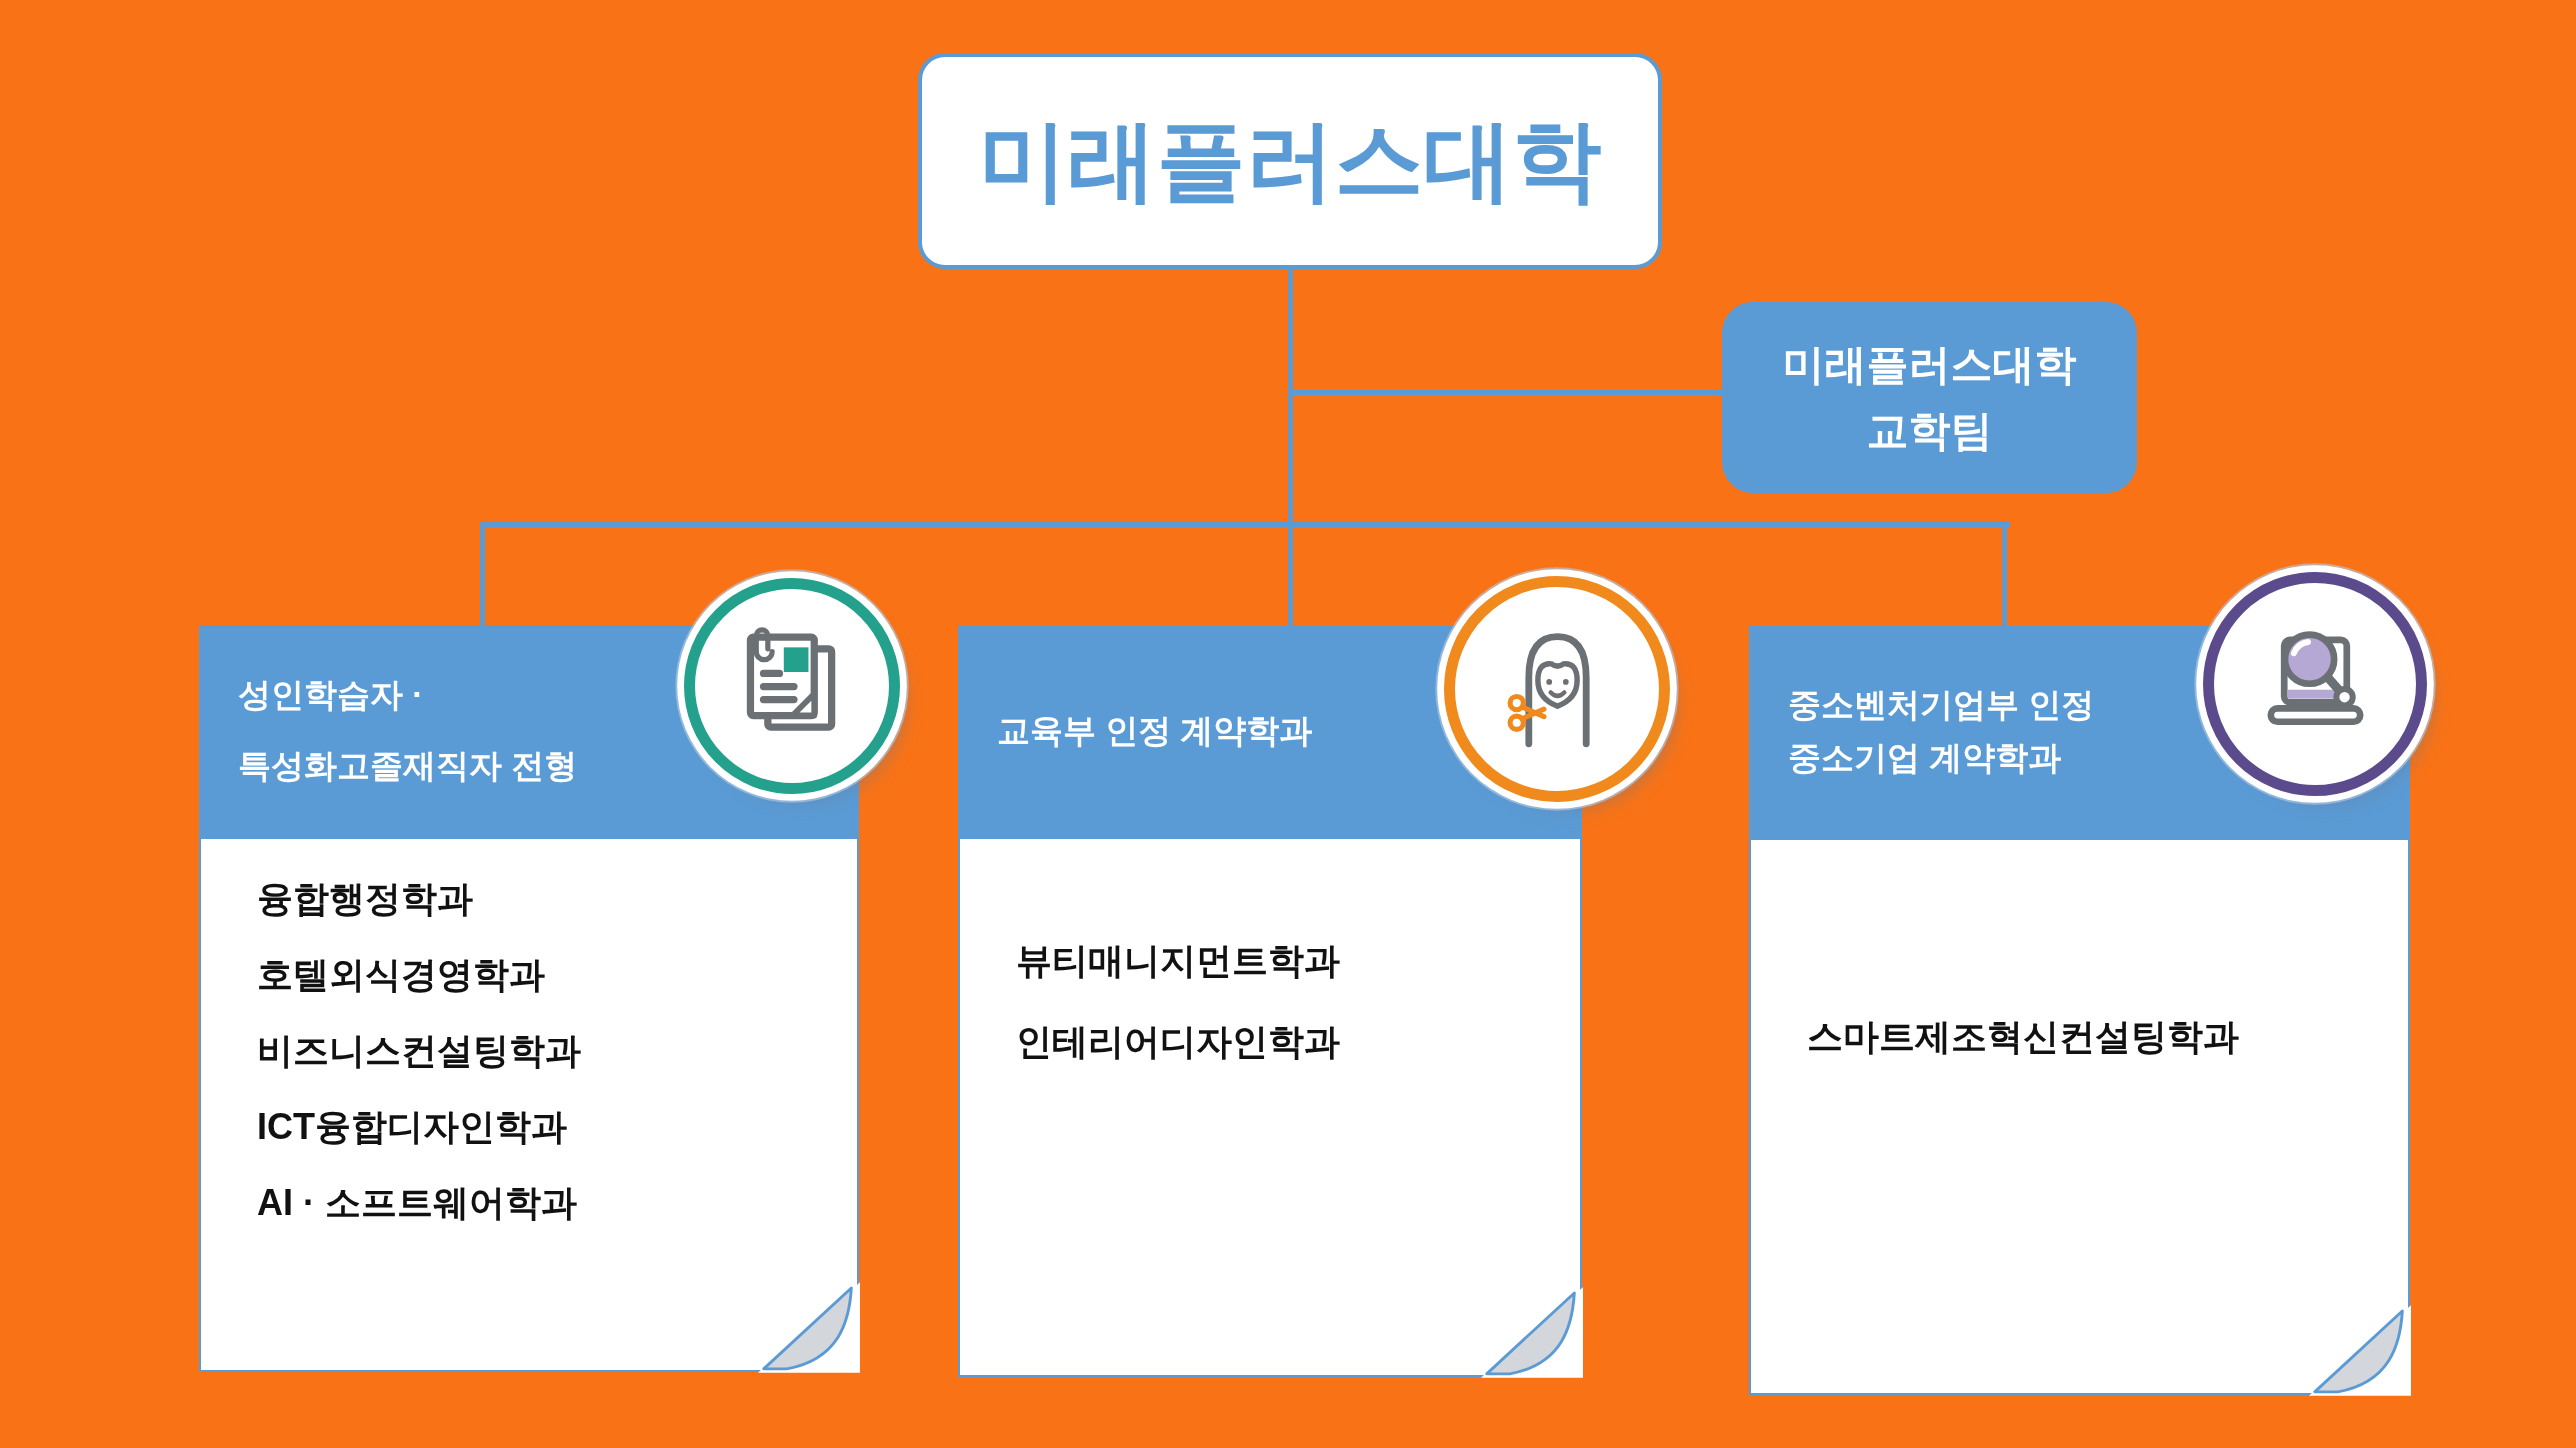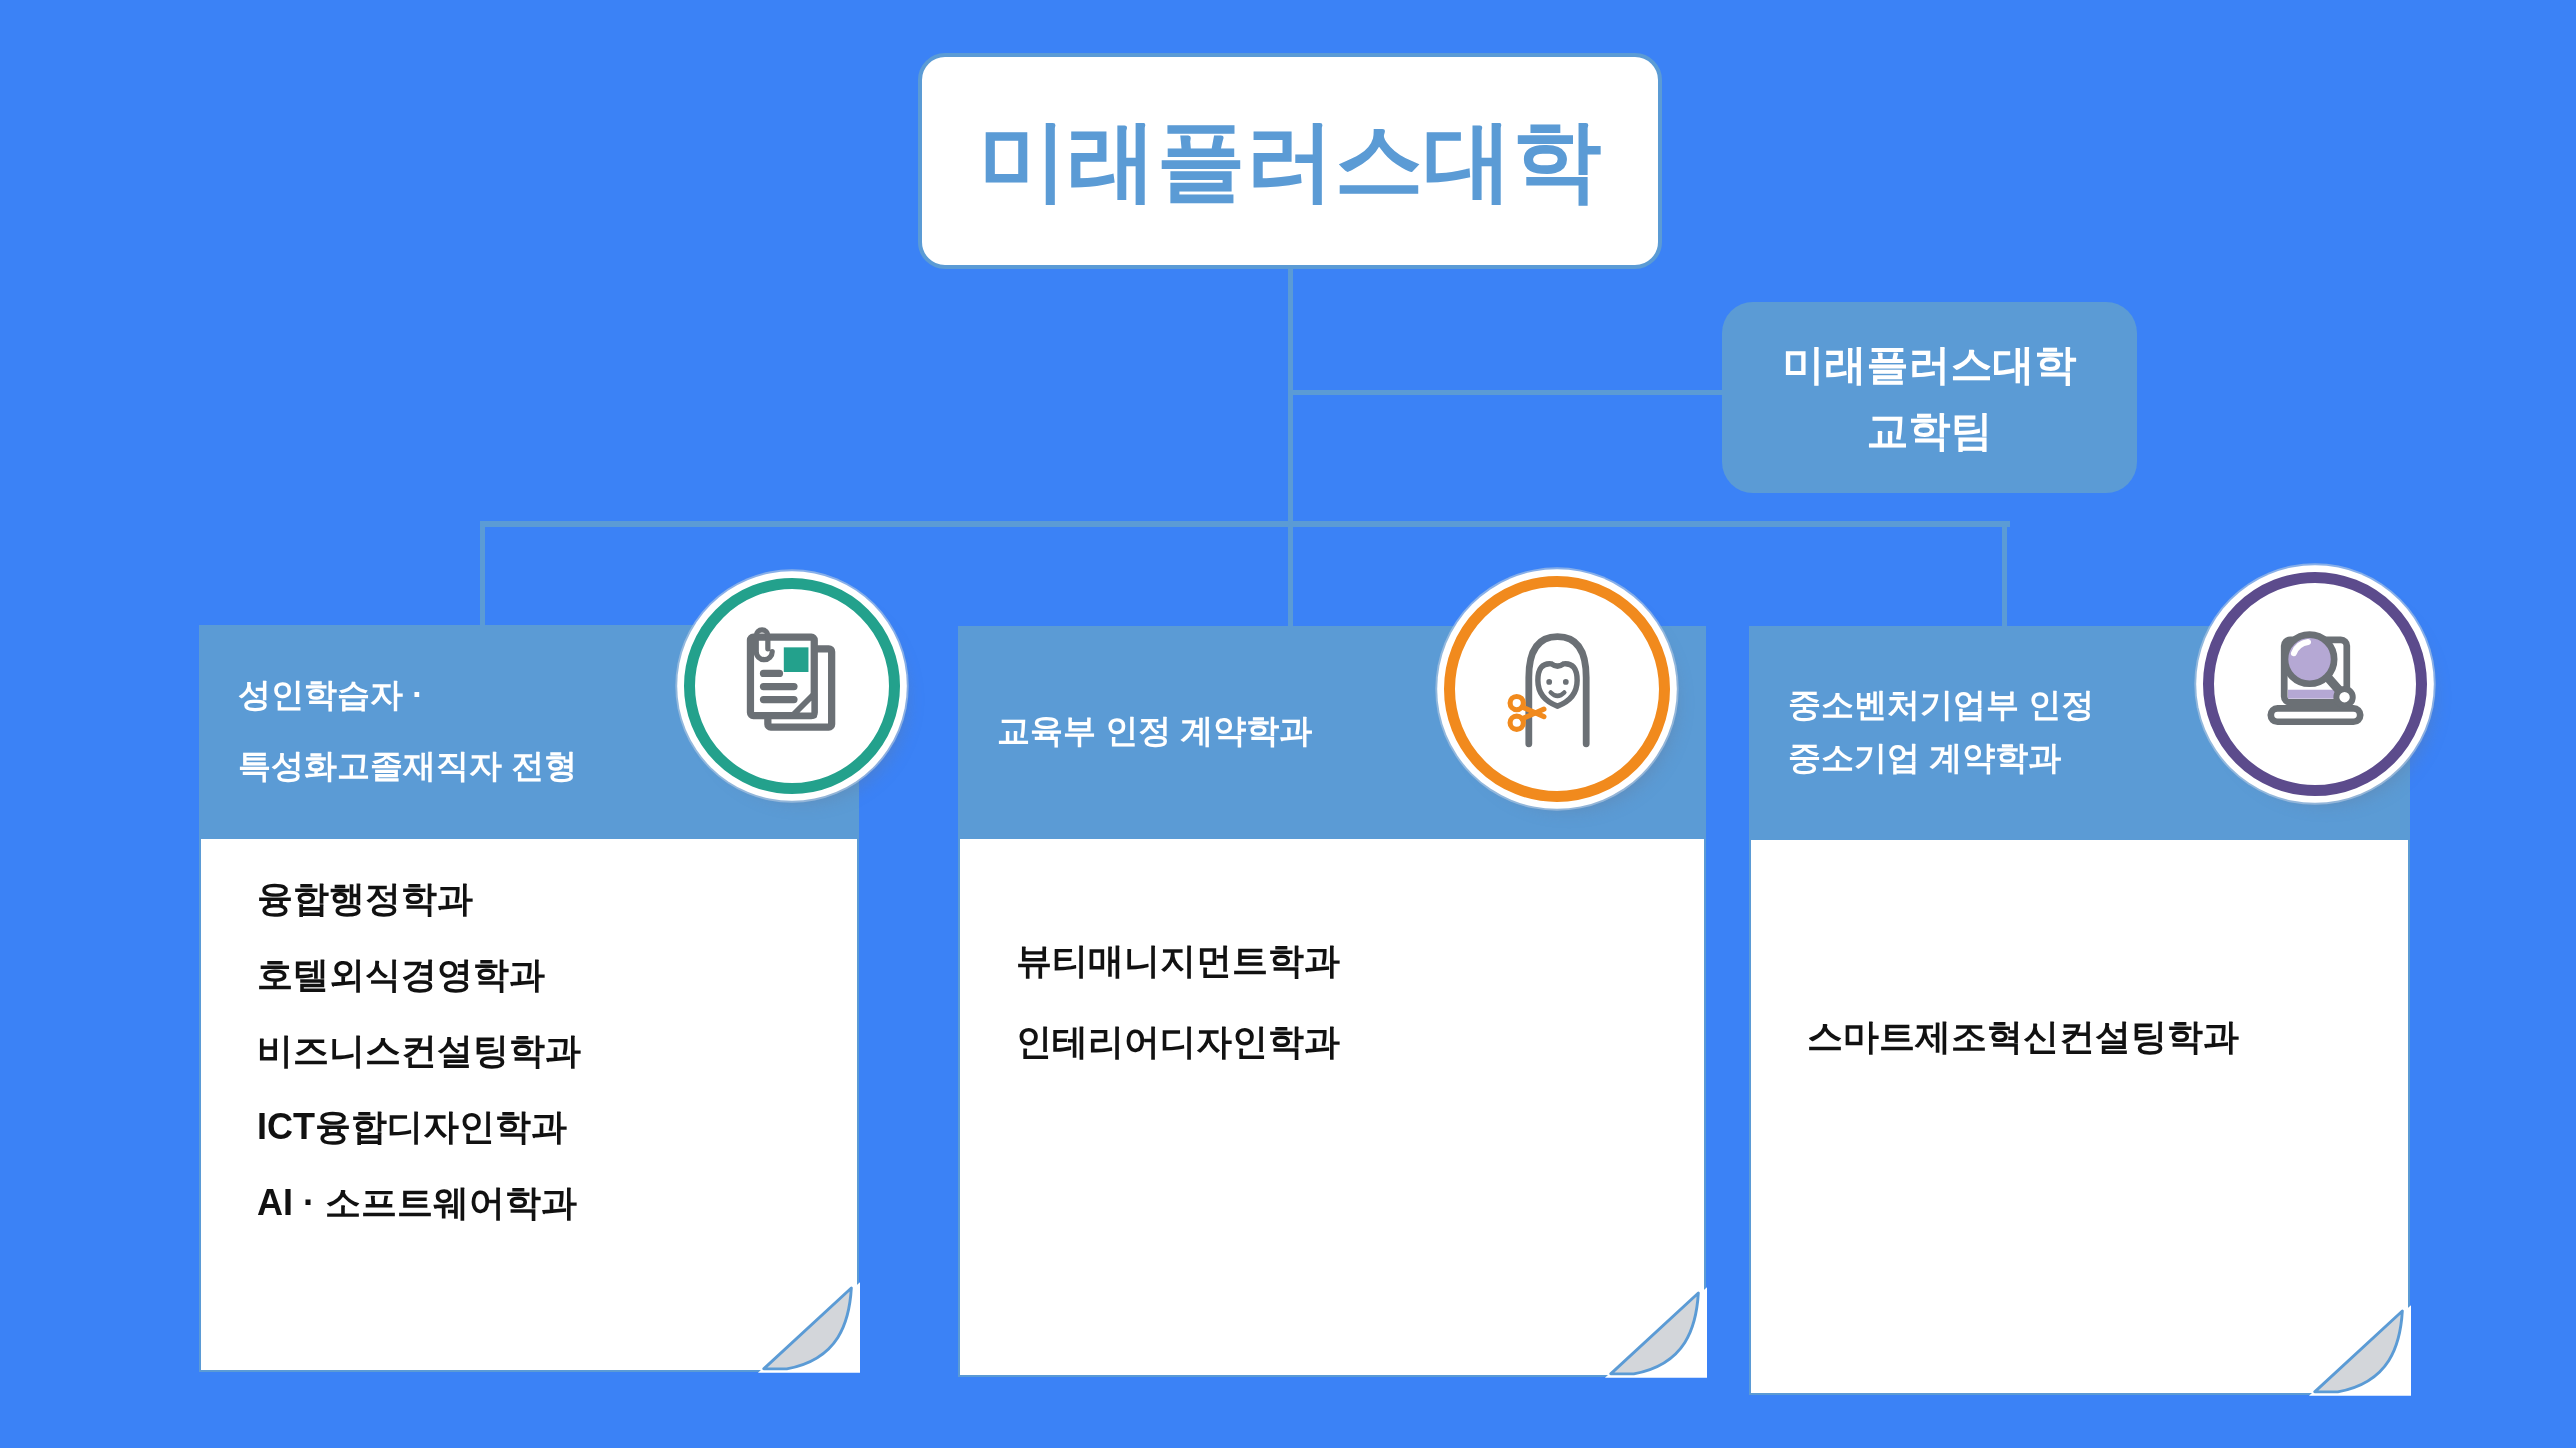--- a/index.html
+++ b/index.html
@@ -1,17 +1,17 @@
 <!DOCTYPE html>
 <html><head>
 <meta charset="utf-8">
 <style>
   html,body{margin:0;padding:0;background:#ffffff;}
   .stage{
-    position:relative;width:2576px;height:1449px;background:#3b82f6;overflow:hidden;
+    position:relative;width:2576px;height:1449px;background:#f97316;overflow:hidden;
     font-family:"Liberation Sans","DejaVu Sans",sans-serif;
   }
   
   .cline{position:absolute;background:#5b9bd5;}
   .line-v-center{left:1288px;top:268px;width:4.8px;height:358px;}
   .line-h-team{left:1289px;top:390px;width:433px;height:4.8px;}
   .line-h-junction{left:480px;top:521px;width:1530px;height:5.8px;}
   .line-v-left{left:480px;top:521px;width:4.8px;height:106px;}
   .line-v-right{left:2002px;top:521px;width:4.8px;height:106px;}
 
@@ -29,21 +29,21 @@
   .team-box{
     position:absolute;left:1722px;top:302px;width:415px;height:191px;
     background:#5b9bd5;border-radius:31px;color:#ffffff;
     display:flex;flex-direction:column;align-items:center;justify-content:center;
     font-size:42px;font-weight:700;line-height:1.55;text-align:center;
   }
 
   
   .column{position:absolute;}
   .col-1{left:199px;top:625px;width:660px;}
-  .col-2{left:958px;top:626px;width:748px;}
+  .col-2{left:958px;top:626px;width:624px;}
   .col-3{left:1714px;top:626px;width:661px;padding-left:35px;}
   .col-header{
     background:#5b9bd5;color:#ffffff;font-weight:700;font-size:33px;line-height:1.6;
     display:flex;flex-direction:column;justify-content:center;
     padding-left:39px;box-sizing:border-box;
   }
   .col-1 .col-header{height:212px;gap:18px;}
   .col-2 .col-header{height:211px;}
   .col-3 .col-header{height:212px;}
   .col-body{

